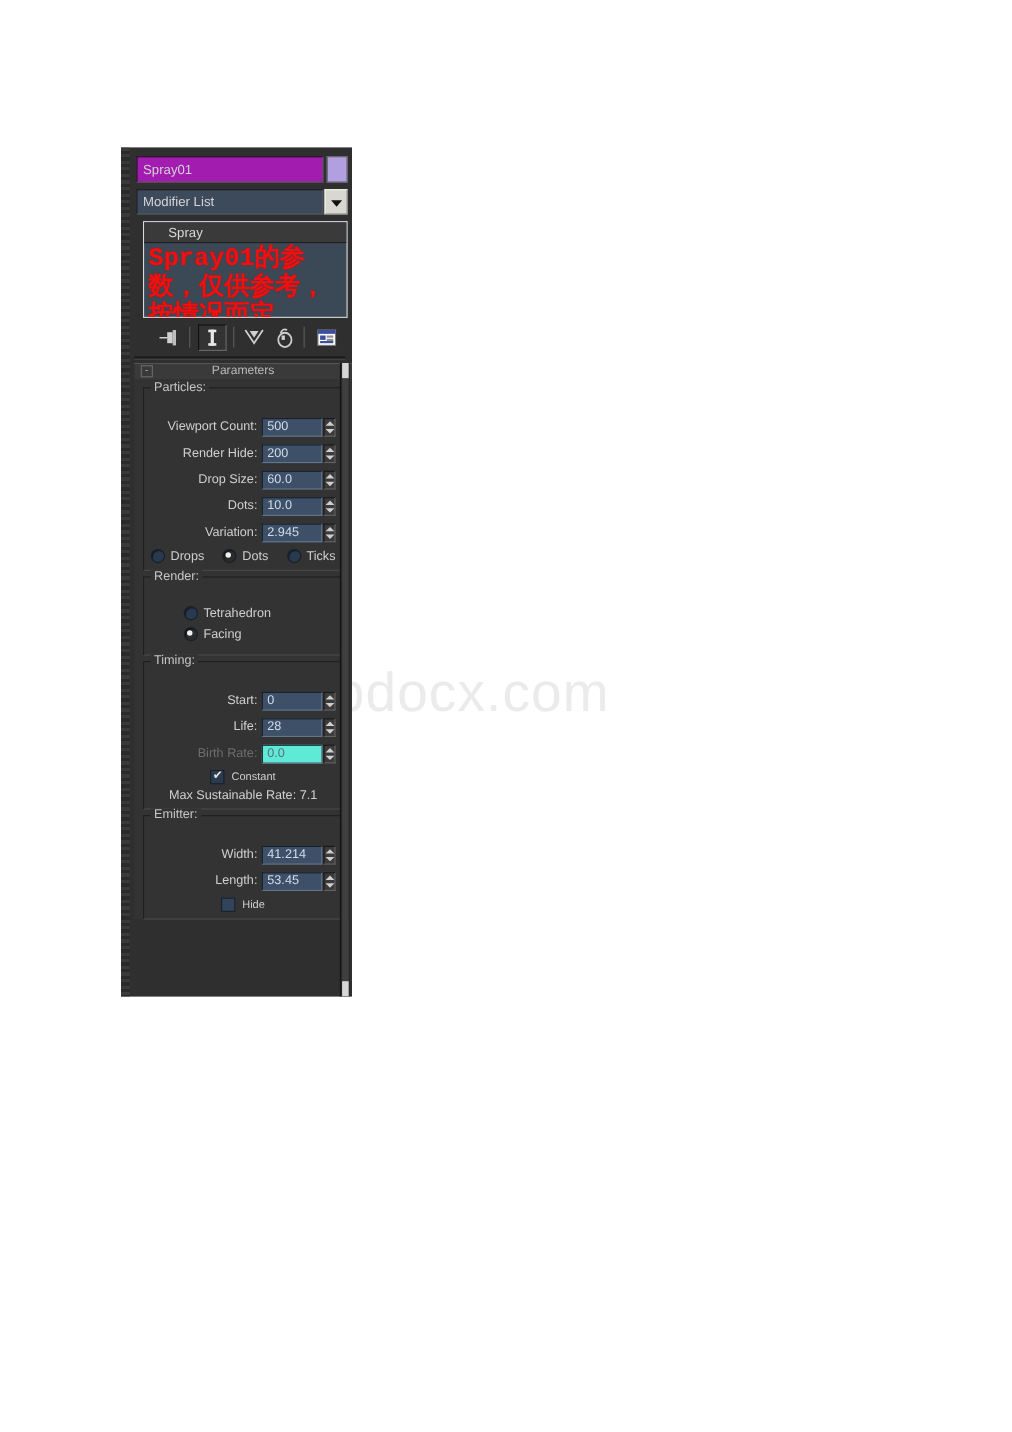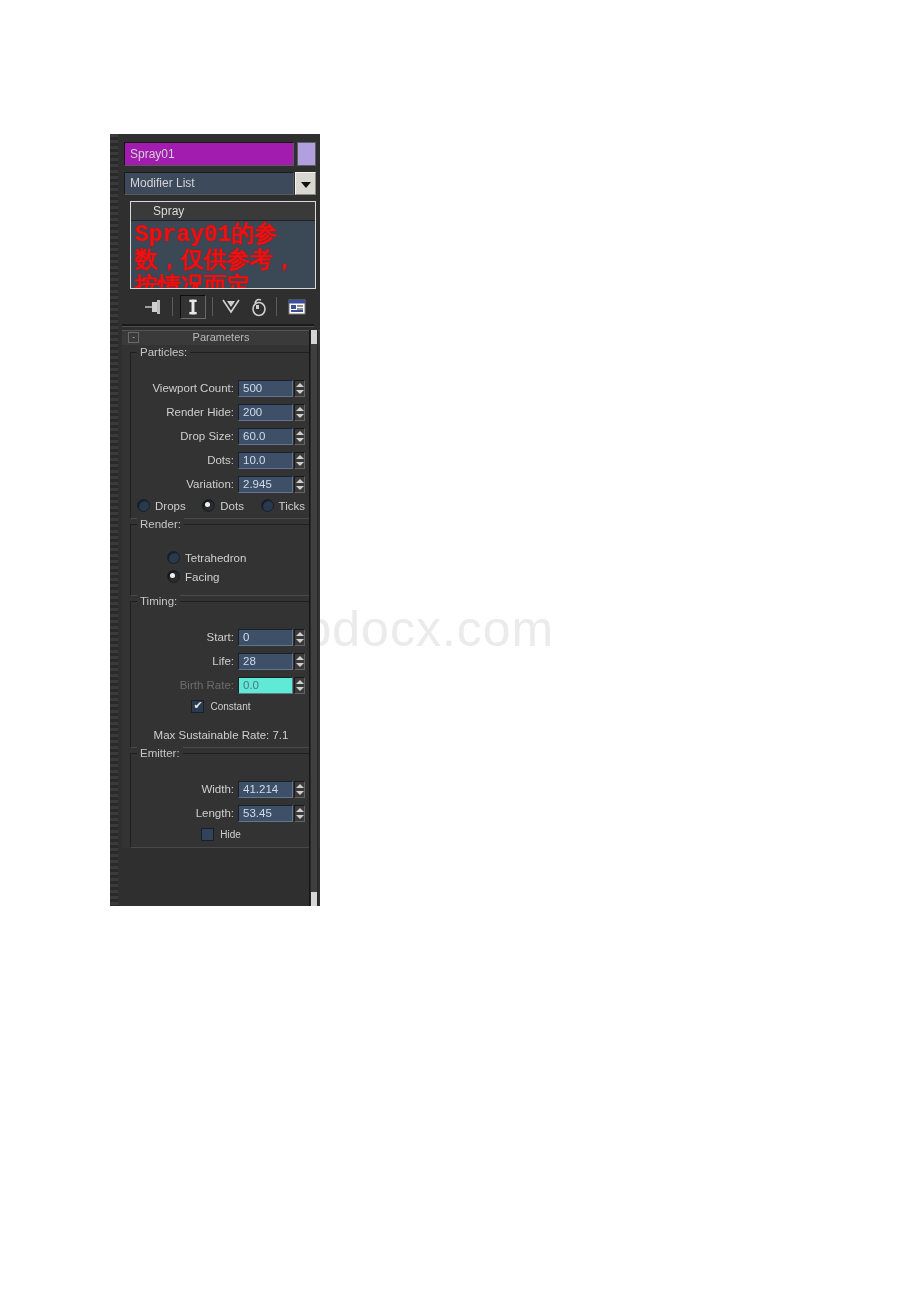--- a/index.html
+++ b/index.html
@@ -275,21 +275,21 @@
   .cbox.off{ background:#33445a; }
   .cbox.on:after{
     content:"\2714";
     position:absolute; left:0; top:-3px;
     width:11px; text-align:center;
     color:#e6e6e6; font-size:11px; line-height:14px;
   }
   .check-label{ color:#cfcfcf; font-size:10px; }
 
   .static-line{
-    text-align:center; color:#cfcfcf; font-size:11.5px; margin-top:16px;
+    text-align:center; color:#cfcfcf; font-size:11.5px; margin-top:4px;
   }
 
   
   #panel-scrollbar{
     position:absolute; right:2px; top:196px; width:8px; bottom:0;
     background:#272727;
     border-left:1px solid #151515;
   }
   #panel-scrollbar .sb-thumb-top{
     position:absolute; left:1px; top:0; width:6px; height:14px; background:#d6d6d6;

